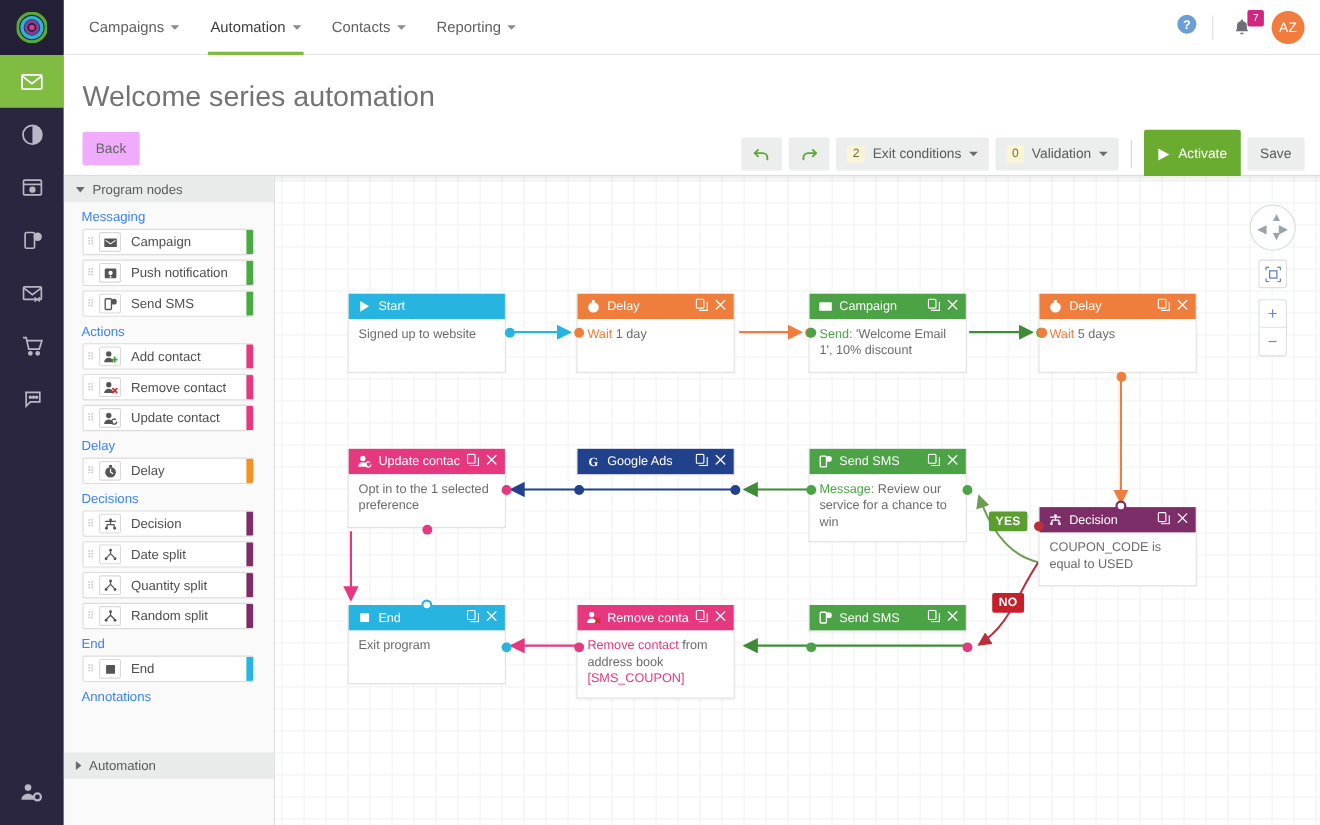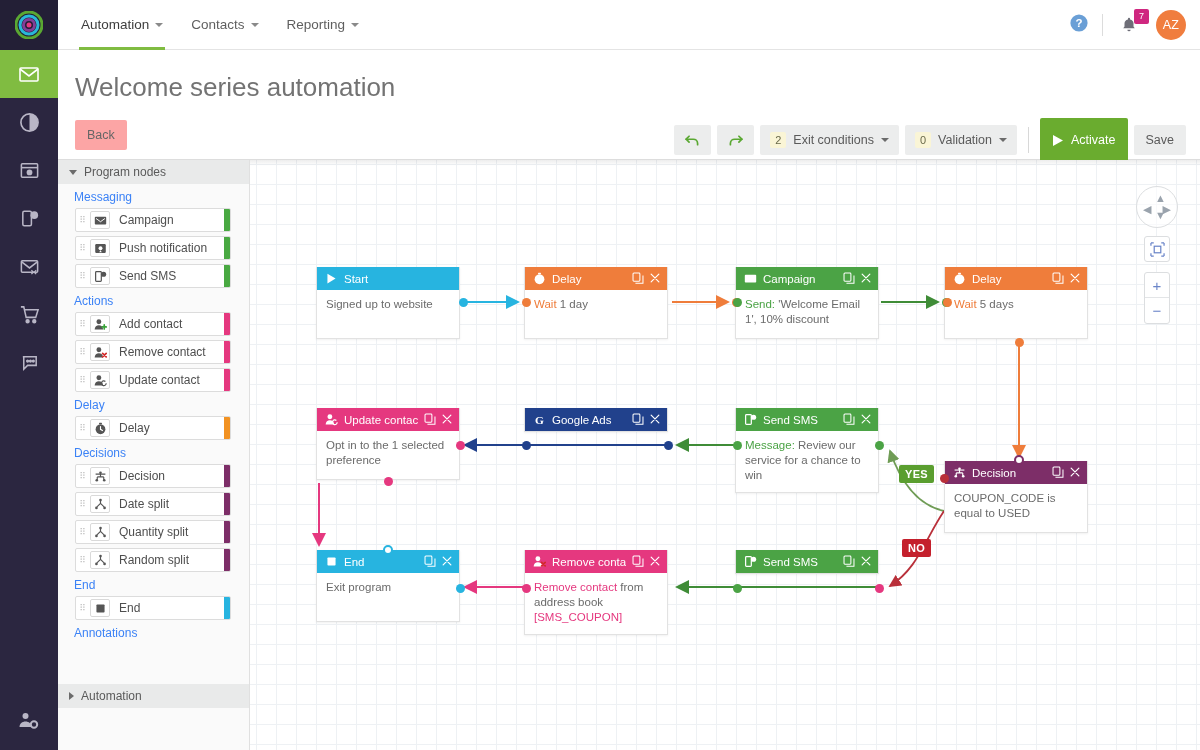--- a/index.html
+++ b/index.html
@@ -71,21 +71,21 @@
   #pagehead {
     position: absolute; left: 58px; top: 50px; width: 1142px; height: 110px;
     background: #fff; border-bottom: 1px solid #dddddd;
   }
   #page-title {
     position: absolute; left: 17px; top: 22px;
     font-size: 26px; color: #737373; font-weight: normal;
   }
   #back-btn {
     position: absolute; left: 17px; top: 70px;
-    background: #fca5a5; color: #666; border: none; border-radius: 2px;
+    background: #f0abfc; color: #666; border: none; border-radius: 2px;
     font-size: 12.5px; padding: 8px 12px; font-family: inherit;
   }
   #toolbar {
     position: absolute; right: 14px; top: 68px;
     display: flex; align-items: center; gap: 6px;
   }
   .tb-btn {
     background: #eceded; border: none; border-radius: 2px; height: 30px;
     display: flex; align-items: center; gap: 7px; padding: 0 10px;
     font-size: 12.5px; color: #5a5a5a; font-family: inherit;
@@ -265,20 +265,24 @@
     <div class="rail-bottom">
       <svg width="22" height="22" viewBox="0 0 22 22" fill="currentColor">
         <circle cx="7.5" cy="6" r="3"></circle>
           <path d="M1.5 17c0-3.3 2.7-5.5 6-5.5s6 2.2 6 5.5z"></path>
         <circle cx="16" cy="14.5" r="3.2" fill="none" stroke="currentColor" stroke-width="2"></circle>
       </svg>
     </div>
   </div>
 
   <div id="topnav">
+    <div class="nav-item">
+      <span>Campaigns</span>
+      <span class="caret"></span>
+    </div>
     <div class="nav-item active">
       <span>Automation</span>
       <span class="caret"></span>
     </div>
     <div class="nav-item">
       <span>Contacts</span>
       <span class="caret"></span>
     </div>
     <div class="nav-item">
       <span>Reporting</span>

